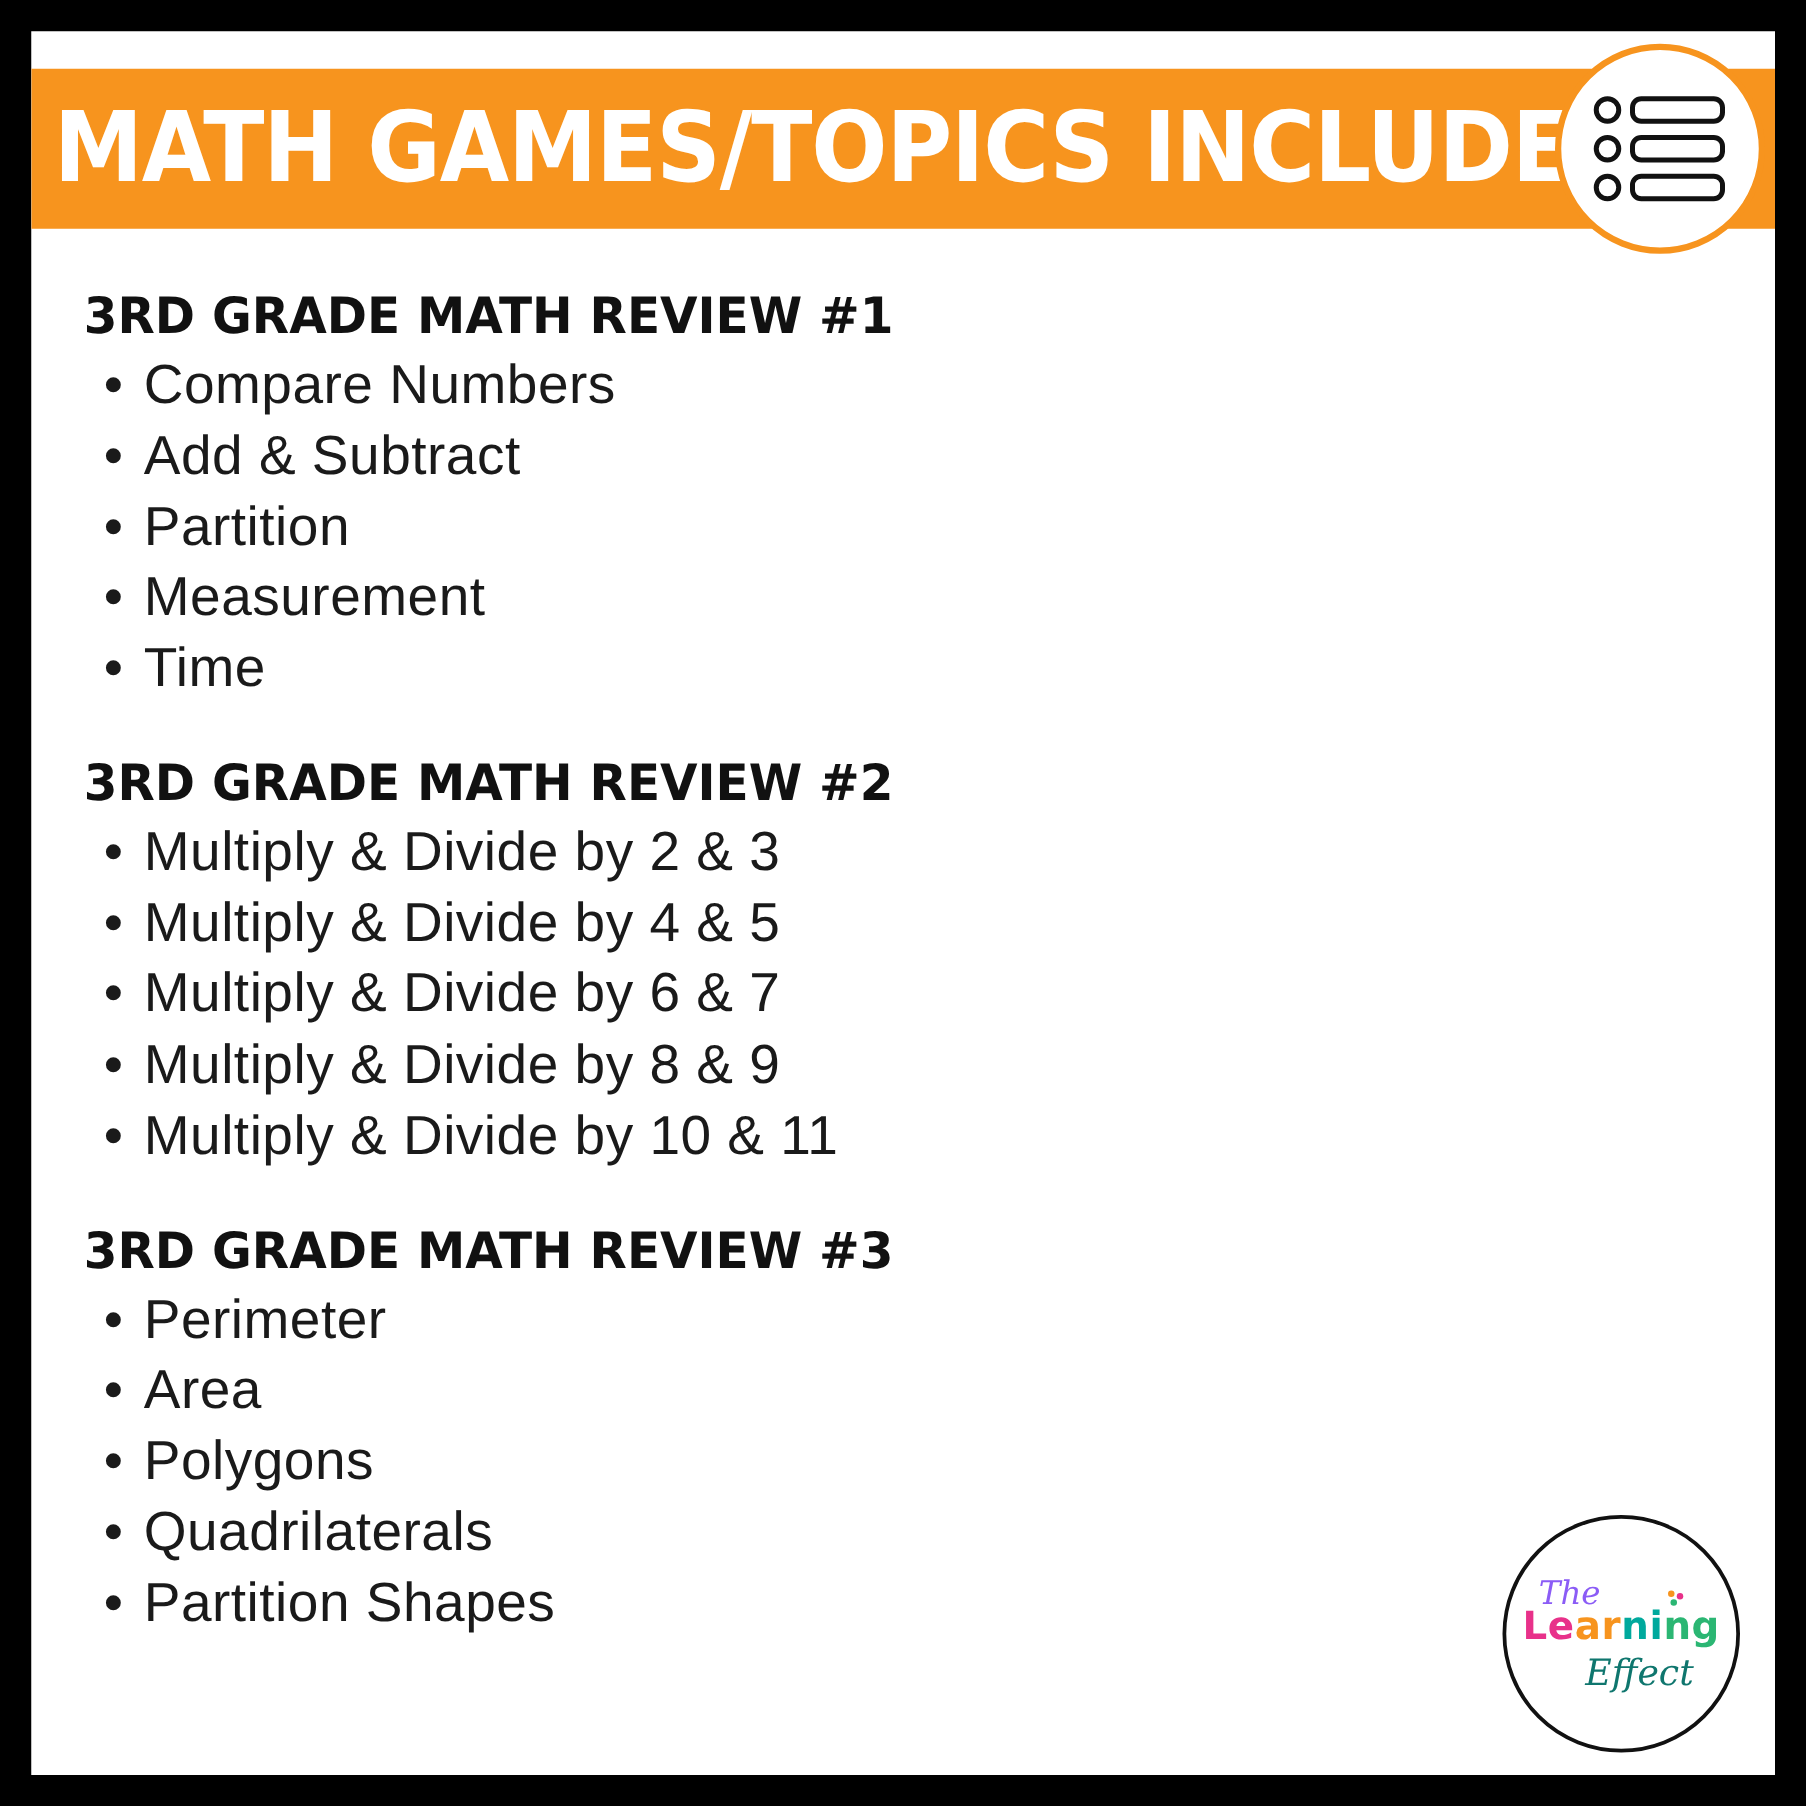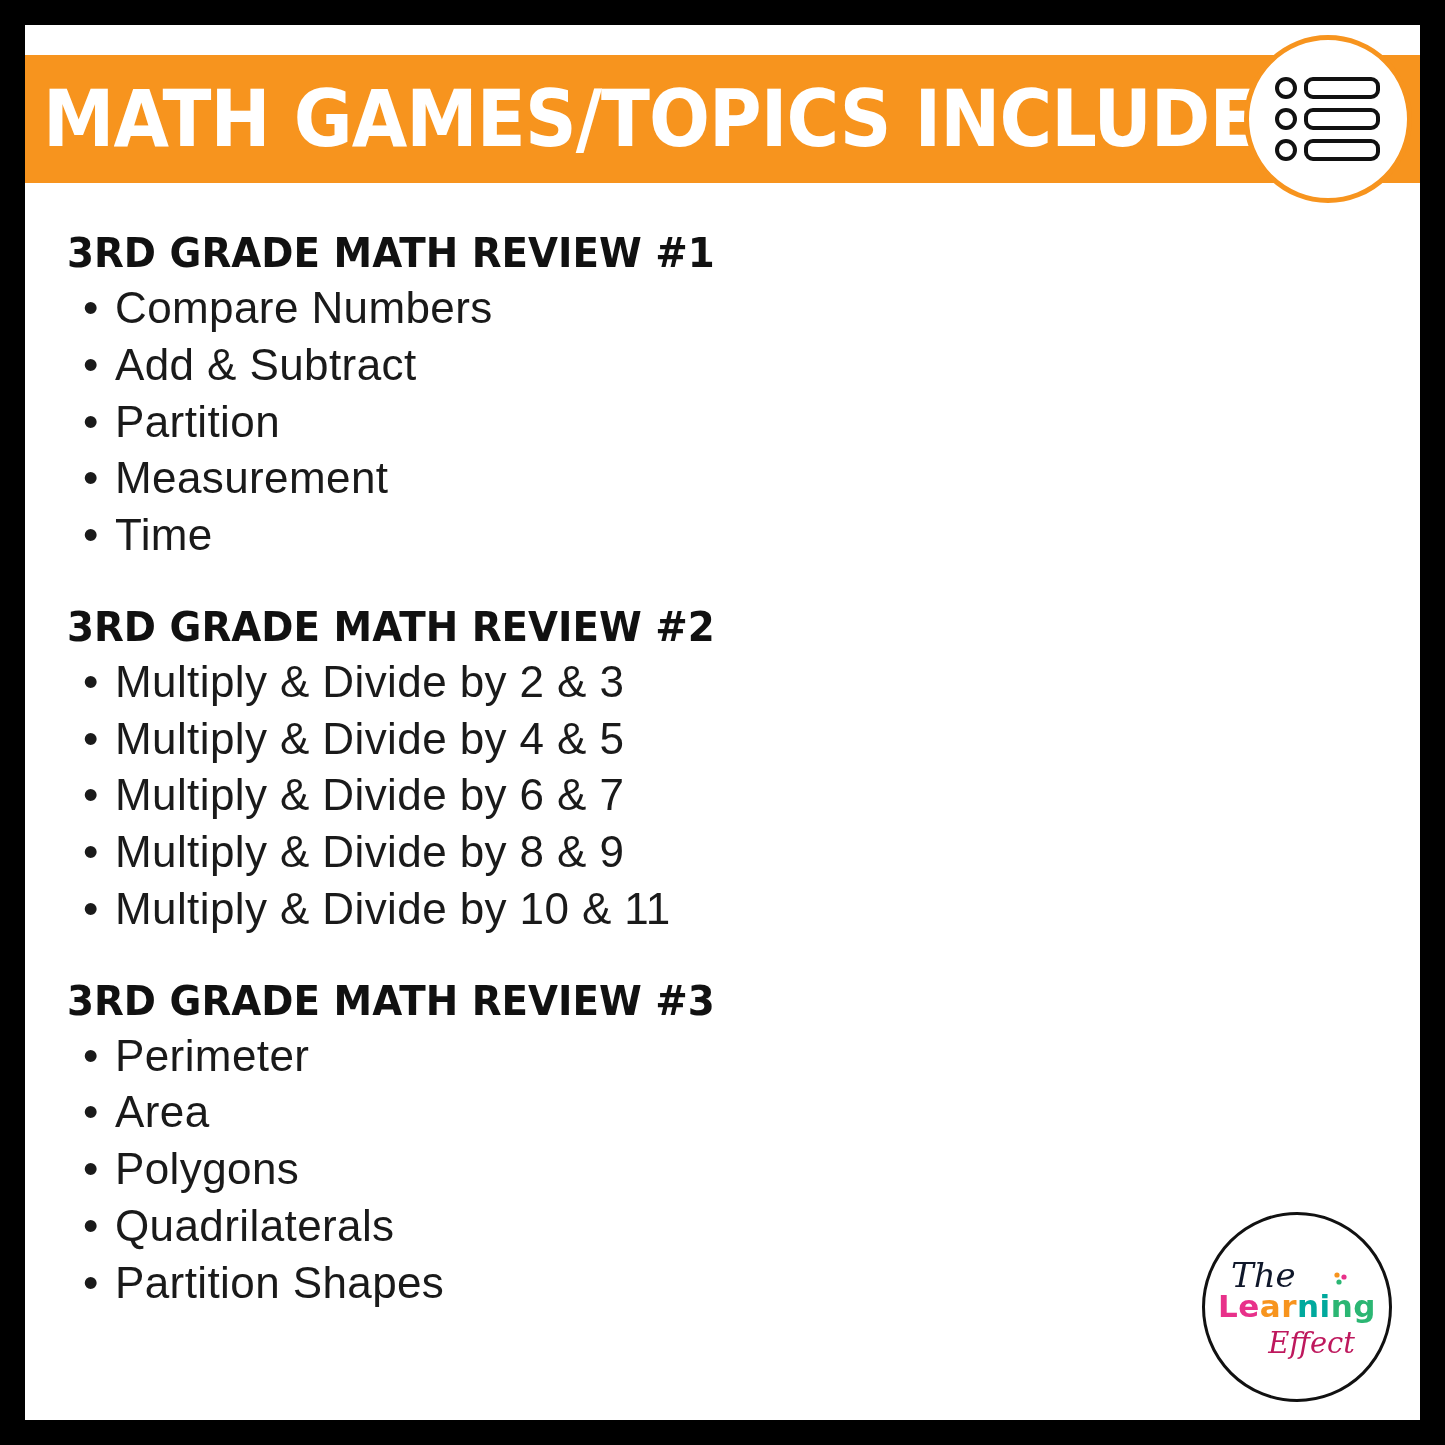--- a/index.html
+++ b/index.html
@@ -121,40 +121,40 @@
     box-sizing: border-box;
     background: #ffffff;
     display: flex;
     flex-direction: column;
     align-items: center;
     justify-content: center;
   }
   .logo-the {
     font-family: "DejaVu Serif", serif;
     font-style: italic;
-    font-size: 34px;
-    color: #0f172a;
+    font-size: 26px;
+    color: #8b5cf6;
     align-self: flex-start;
     margin-left: 26px;
     margin-bottom: -4px;
   }
   .logo-learning {
     font-family: "DejaVu Sans", sans-serif;
     font-weight: bold;
     font-size: 31px;
     letter-spacing: 0.5px;
     line-height: 1;
     white-space: nowrap;
   }
   .logo-learning span { display: inline-block; }
   .logo-effect {
     font-family: "DejaVu Serif", serif;
     font-style: italic;
     font-size: 29px;
-    color: #be185d;
+    color: #0f766e;
     align-self: flex-end;
     margin-right: 34px;
     margin-top: 4px;
   }
   .logo-dots {
     position: absolute;
     top: 56px;
     right: 40px;
     width: 16px;
     height: 16px;

